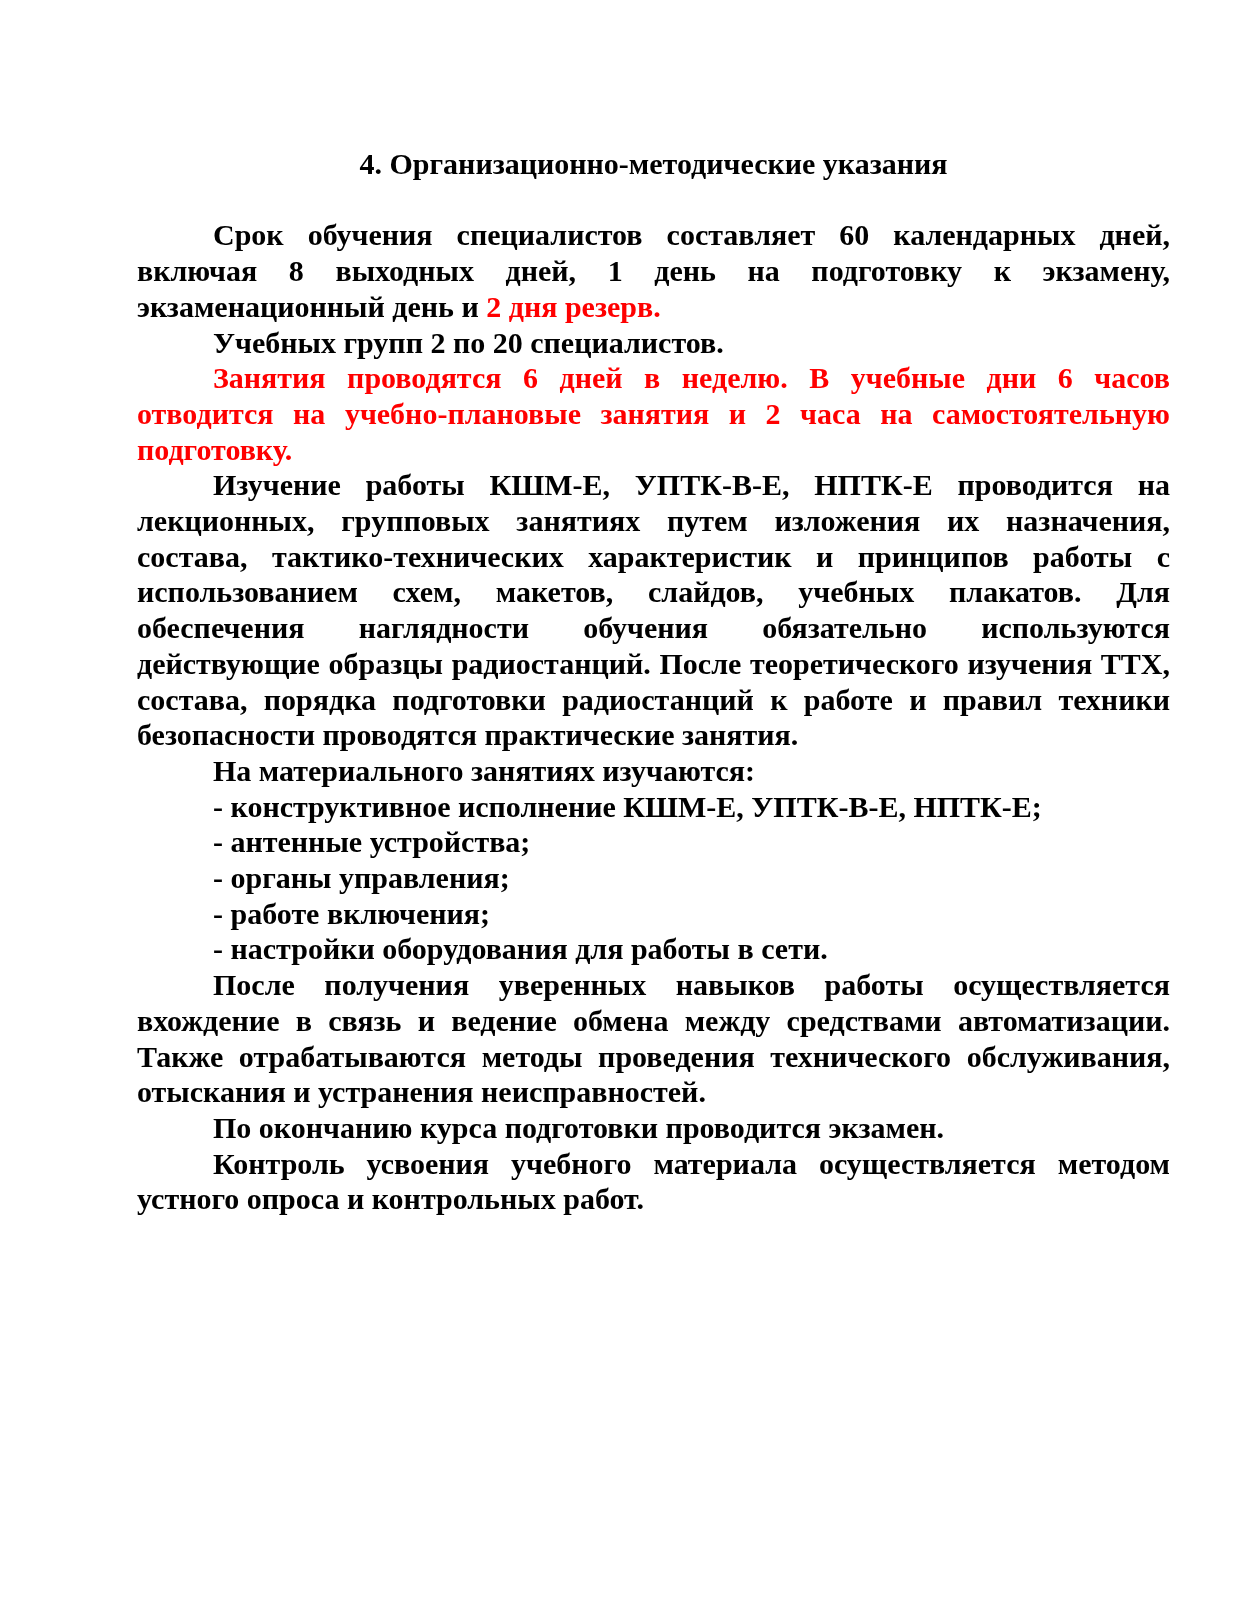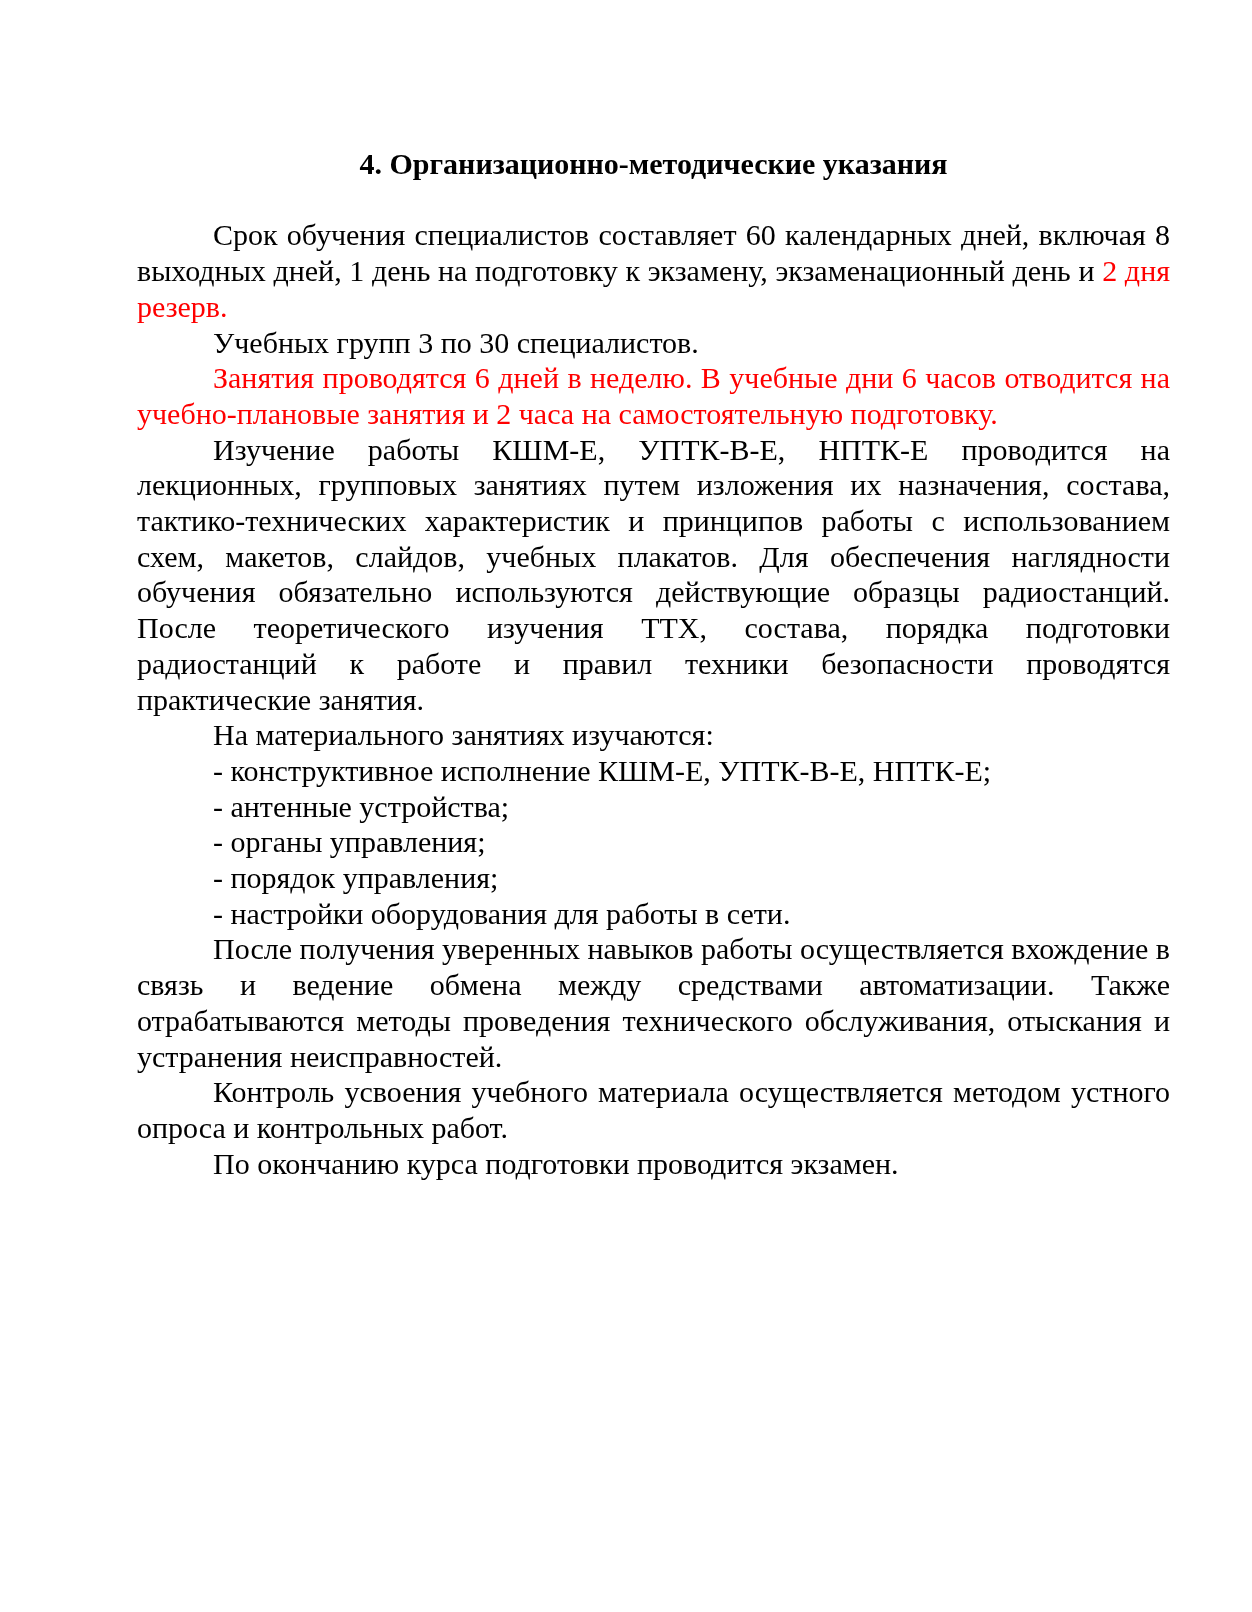--- a/index.html
+++ b/index.html
@@ -27,53 +27,54 @@
     font-size:30px;
     font-weight:bold;
     text-align:center;
     line-height:35.7px;
   }
   .para{
     margin:0;
     text-indent:76px;
     text-align:justify;
     text-align-last:left;
+    font-weight:bold;
   }
   .red{color:var(--accent-red);}
 </style>
 </head>
 <body>
 
 <div class="page">
 
   <h1 class="title">4. Организационно-методические указания</h1>
 
   <p class="para"><span>Срок обучения специалистов составляет 60 календарных дней, включая 8 выходных дней, 1 день на подготовку к экзамену, экзаменационный день и </span><span class="red">2 дня резерв.</span></p>
 
-  <p class="para">Учебных групп 3 по 30 специалистов.</p>
+  <p class="para">Учебных групп 2 по 20 специалистов.</p>
 
 
 
   <p class="para red">Занятия проводятся 6 дней в неделю. В учебные дни 6 часов отводится на учебно-плановые занятия и 2 часа на самостоятельную подготовку.</p>
 
   <p class="para">Изучение работы КШМ-Е, УПТК-В-Е, НПТК-Е проводится на лекционных, групповых занятиях путем изложения их назначения, состава, тактико-технических характеристик и принципов работы с использованием схем, макетов, слайдов, учебных плакатов. Для обеспечения наглядности обучения обязательно используются действующие образцы радиостанций. После теоретического изучения ТТХ, состава, порядка подготовки радиостанций к работе и правил техники безопасности проводятся практические занятия.</p>
 
   <p class="para">На материального занятиях изучаются:</p>
 
   <p class="para">- конструктивное исполнение КШМ-Е, УПТК-В-Е, НПТК-Е;</p>
 
   <p class="para">- антенные устройства;</p>
 
   <p class="para">- органы управления;</p>
 
-  <p class="para">- порядок управления;</p>
+  <p class="para">- работе включения;</p>
 
 
   <p class="para">- настройки оборудования для работы в сети.</p>
 
   <p class="para">После получения уверенных навыков работы осуществляется вхождение в связь и ведение обмена между средствами автоматизации. Также отрабатываются методы проведения технического обслуживания, отыскания и устранения неисправностей.</p>
 
 
+  <p class="para">По окончанию курса подготовки проводится экзамен.</p>
+
   <p class="para">Контроль усвоения учебного материала осуществляется методом устного опроса и контрольных работ.</p>
-
-  <p class="para">По окончанию курса подготовки проводится экзамен.</p>
 
 </div>
 
 </body></html>

